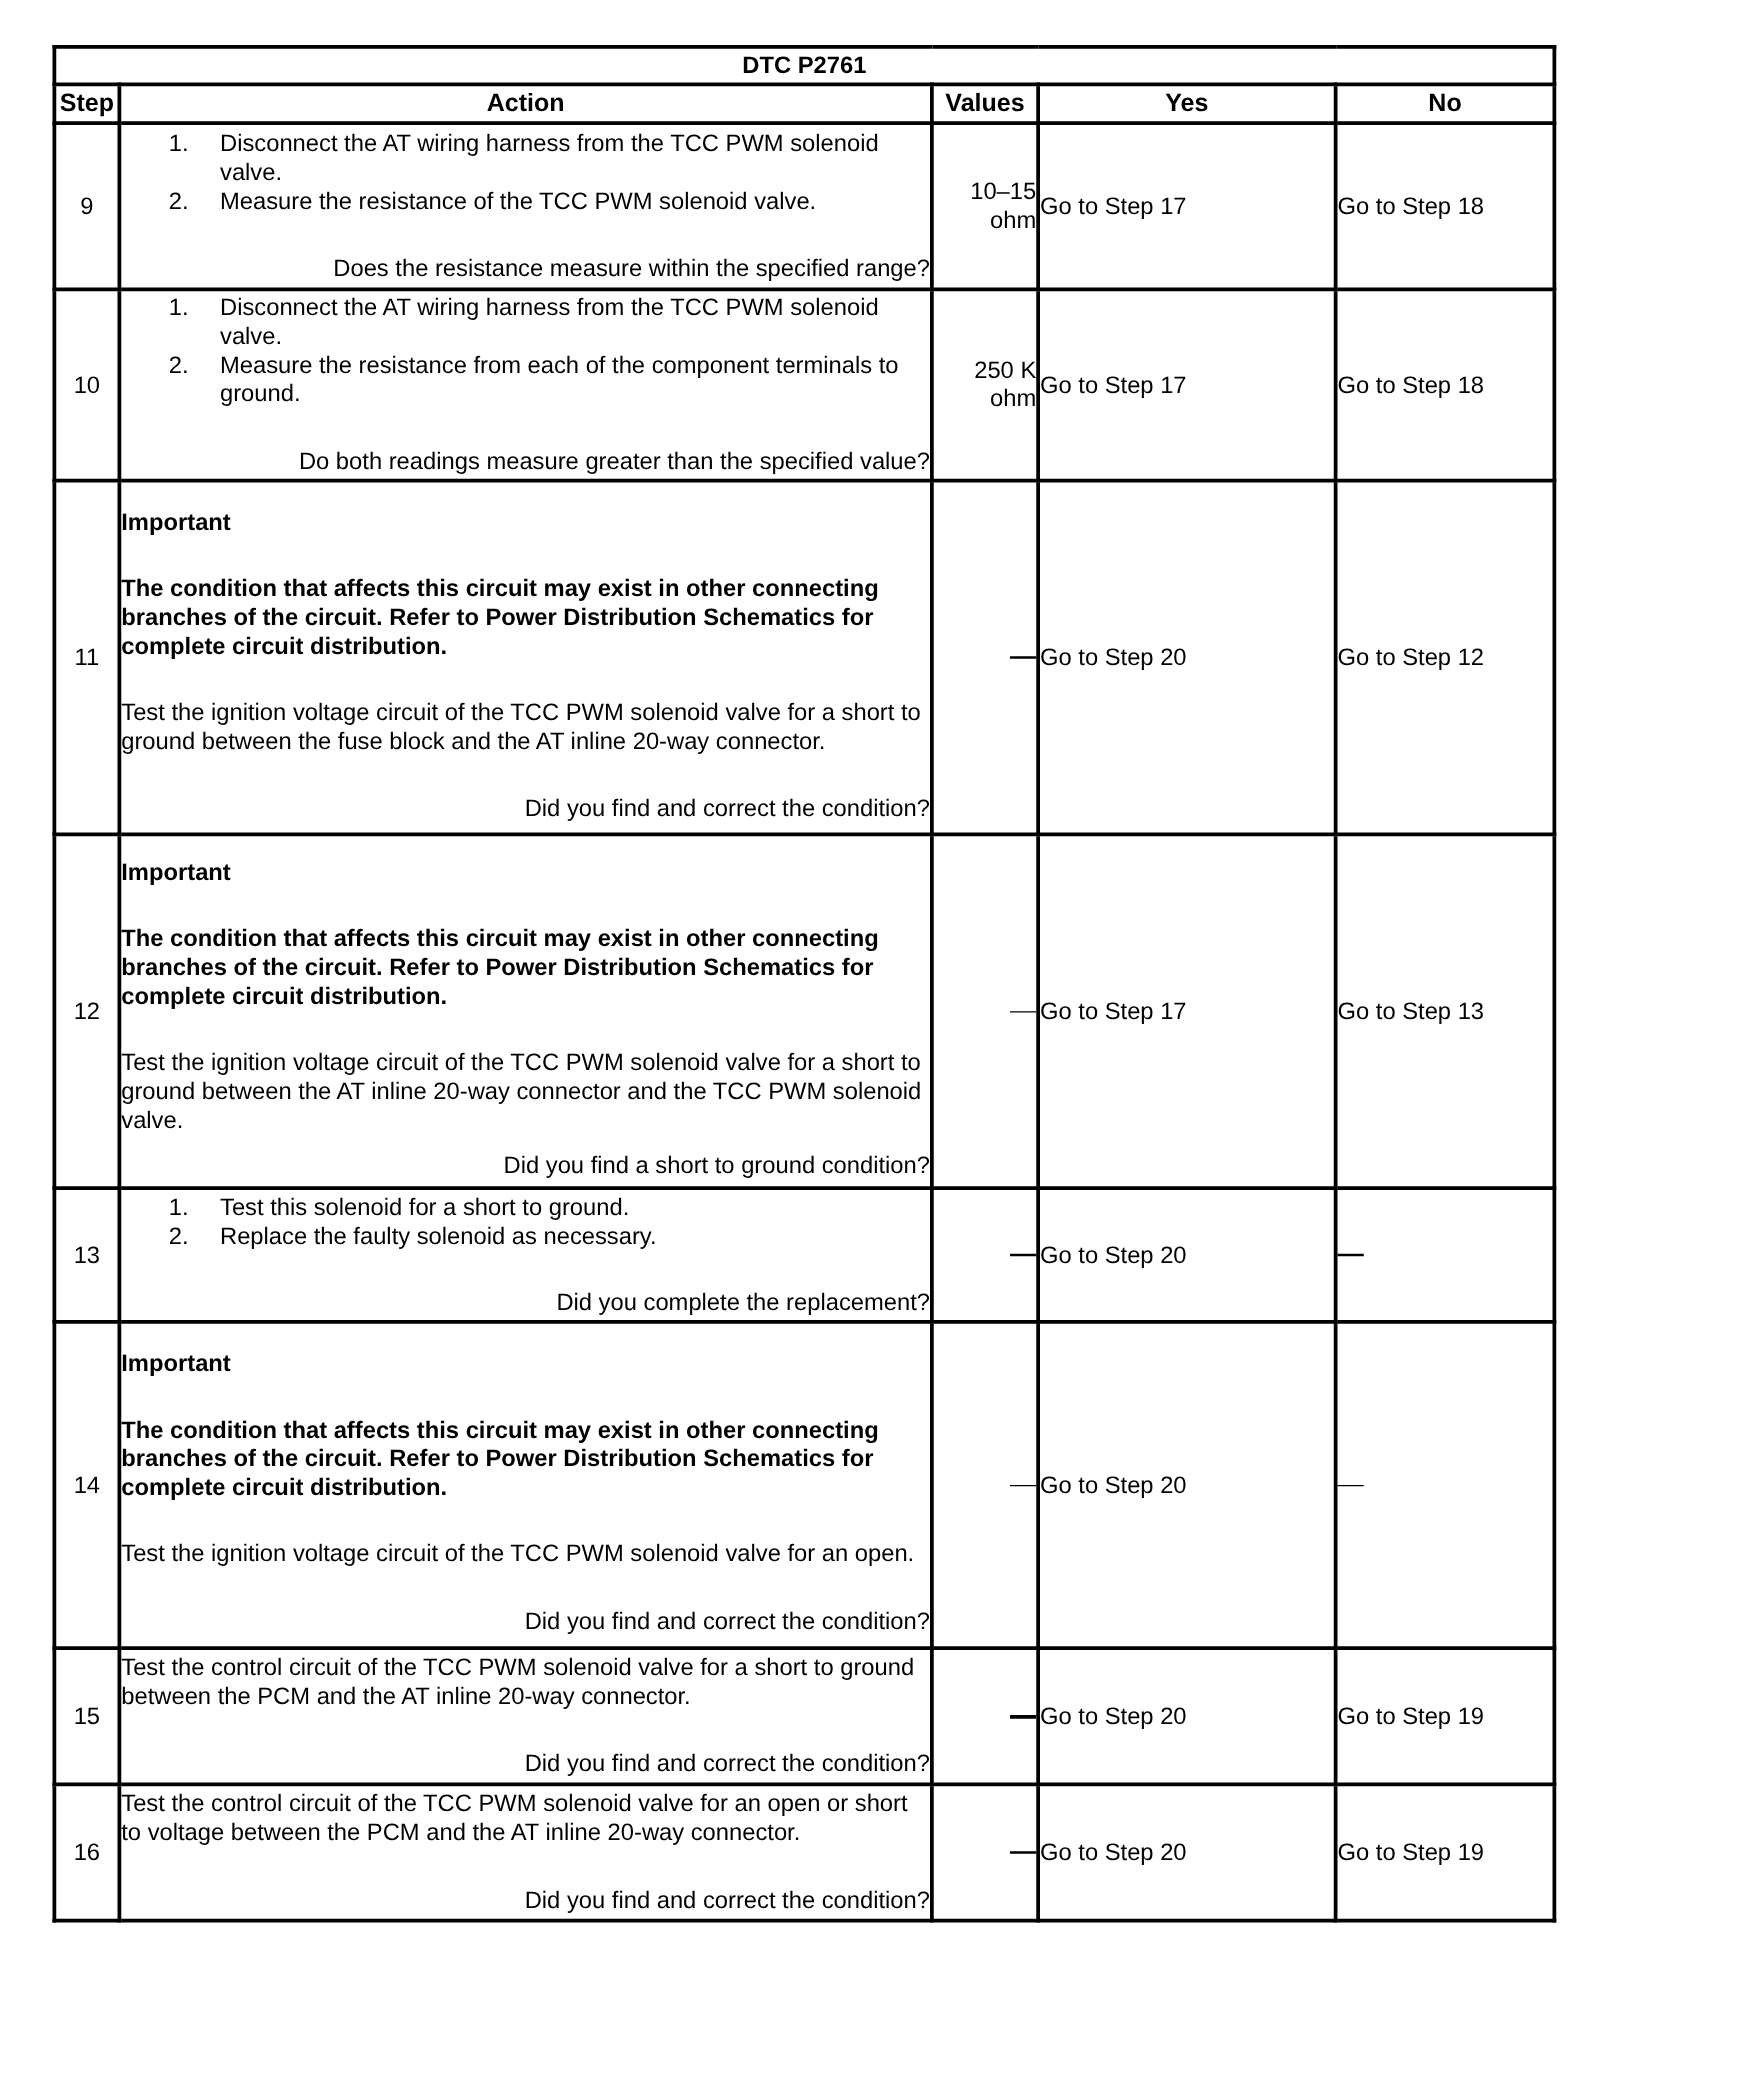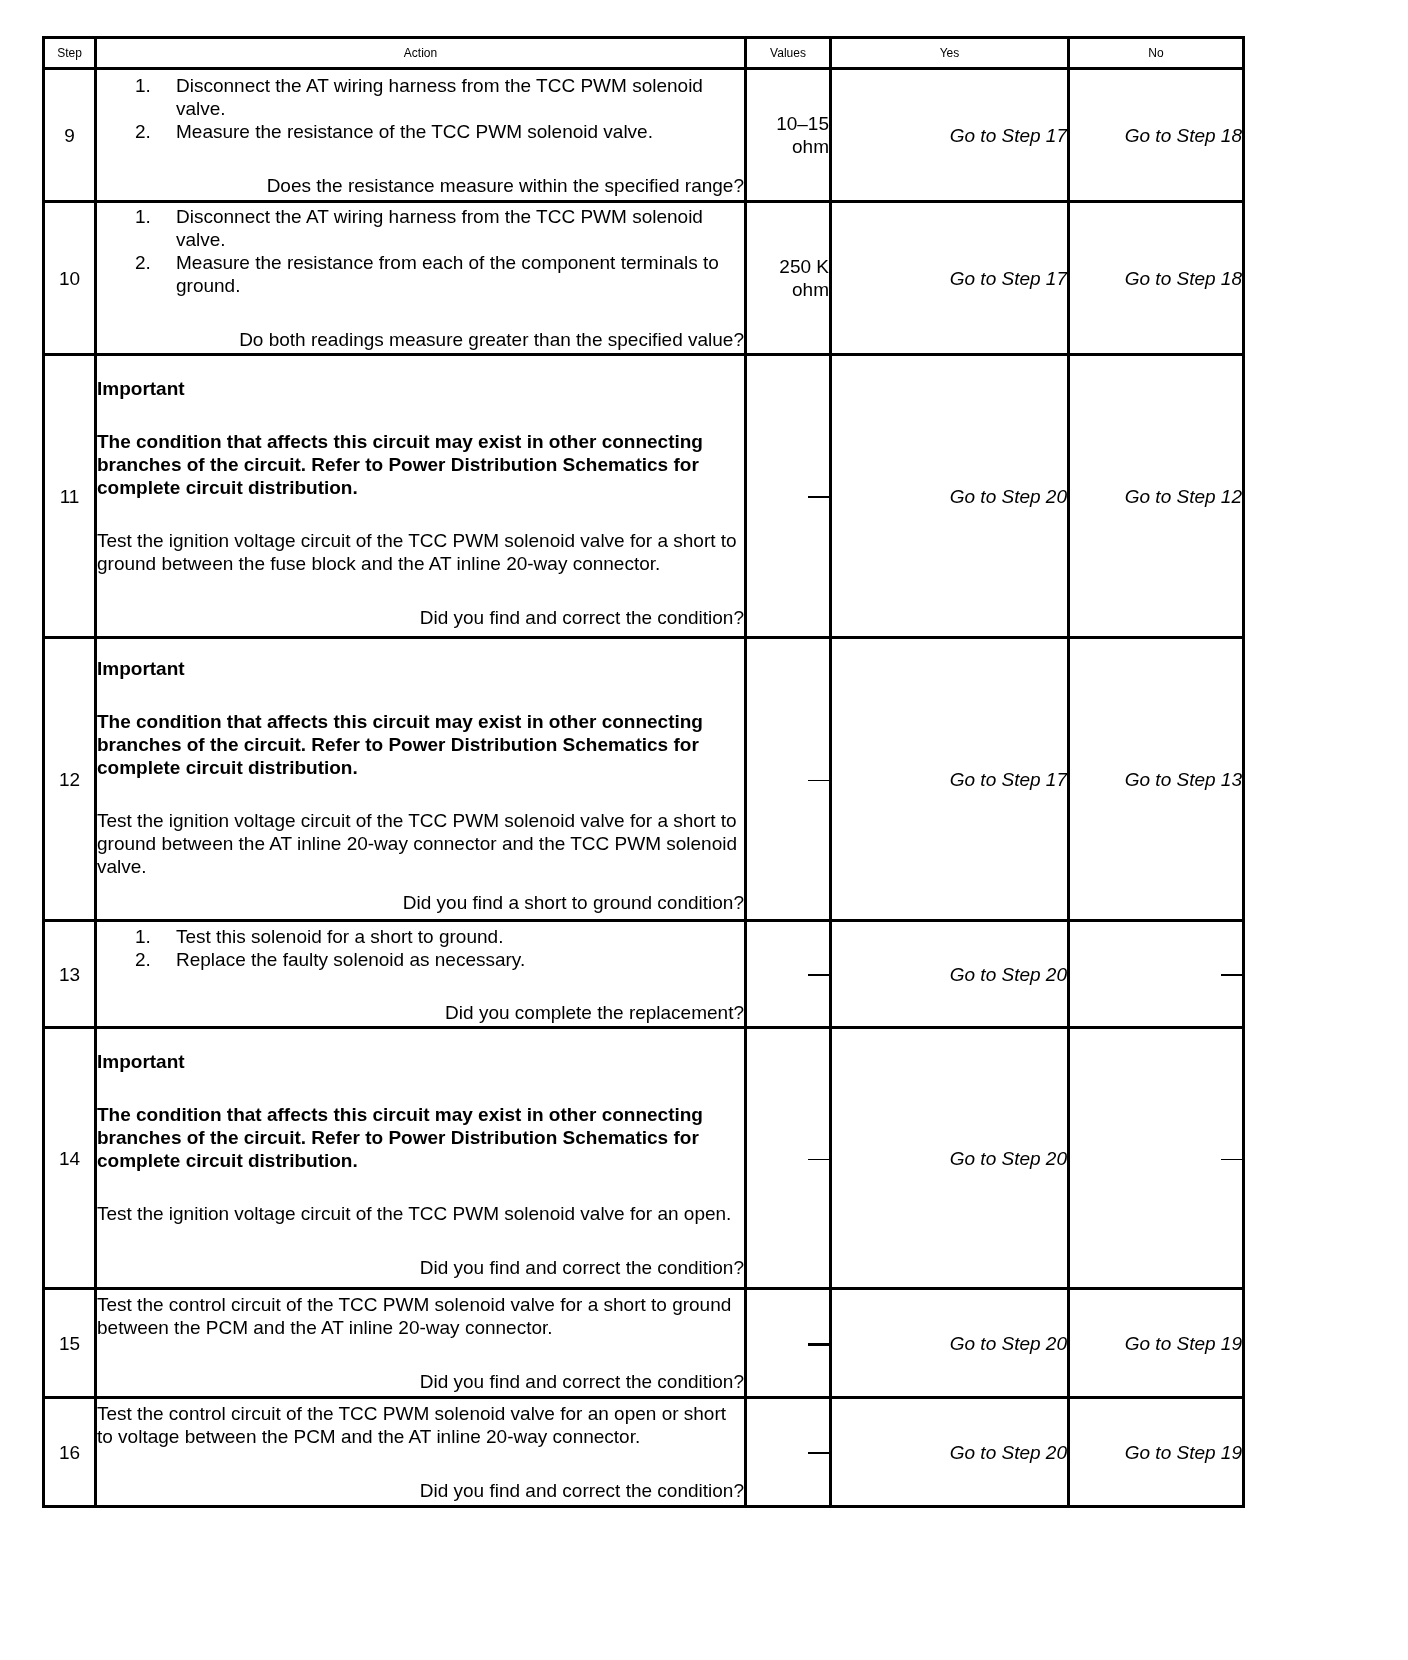--- a/index.html
+++ b/index.html
@@ -16,25 +16,25 @@
     border: 3px solid #000;
     padding: 0;
     vertical-align: middle;
   }
   col.c-step { width: 52px; }
   col.c-action { width: 650px; }
   col.c-values { width: 85px; }
   col.c-yes { width: 238px; }
   col.c-no { width: 175px; }
   th.title { font-weight: bold; text-align: center; height: 27px; font-size: 19px; }
-  th.hdr { font-weight: normal; text-align: center; height: 28px; font-size: 12px; }
+  th.hdr { font-weight: bold; text-align: center; height: 28px; font-size: 20px; }
   td.step { text-align: center; }
   td.action { vertical-align: top; padding: 3px 4px 2px 4px; position: relative; }
   td.values { text-align: right; }
-  td.yes, td.no { text-align: right; vertical-align: bottom; padding-bottom: 2px; font-style: italic; }
+  td.yes, td.no { text-align: left; vertical-align: bottom; padding-bottom: 2px; }
   td.yes.mid, td.no.mid { vertical-align: middle; }
   ol.steps { margin: 0; padding: 0 0 0 79px; list-style: none; }
   ol.steps li { position: relative; }
   ol.steps li .num { position: absolute; left: -41px; }
   .important { font-weight: bold; margin-top: 13px; }
   .bold-note { font-weight: bold; margin-top: 23px; }
   .para { margin-top: 23px; }
   .question { margin-top: 23px; text-align: right; }
   .dash { display: inline-block; width: 21px; height: 0; border-top: 2px solid #000; vertical-align: middle; }
   .dash.thin { border-top-width: 1px; }
@@ -51,20 +51,23 @@
 
 <table class="dtc">
   <colgroup>
     <col class="c-step">
       <col class="c-action">
       <col class="c-values">
       <col class="c-yes">
       <col class="c-no">
   </colgroup>
   <tbody>
+      <tr>
+    <th class="title" colspan="5">DTC P2761</th>
+  </tr>
   <tr>
     <th class="hdr">Step</th>
     <th class="hdr">Action</th>
     <th class="hdr">Values</th>
     <th class="hdr">Yes</th>
     <th class="hdr">No</th>
   </tr>
 
   <tr class="r9">
     <td class="step">9</td>

